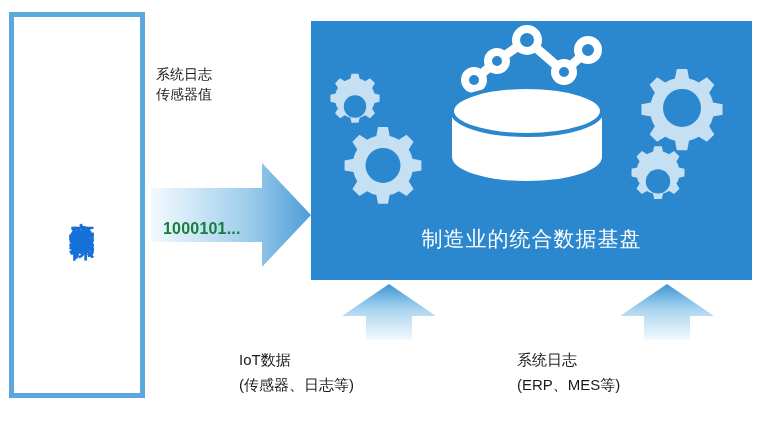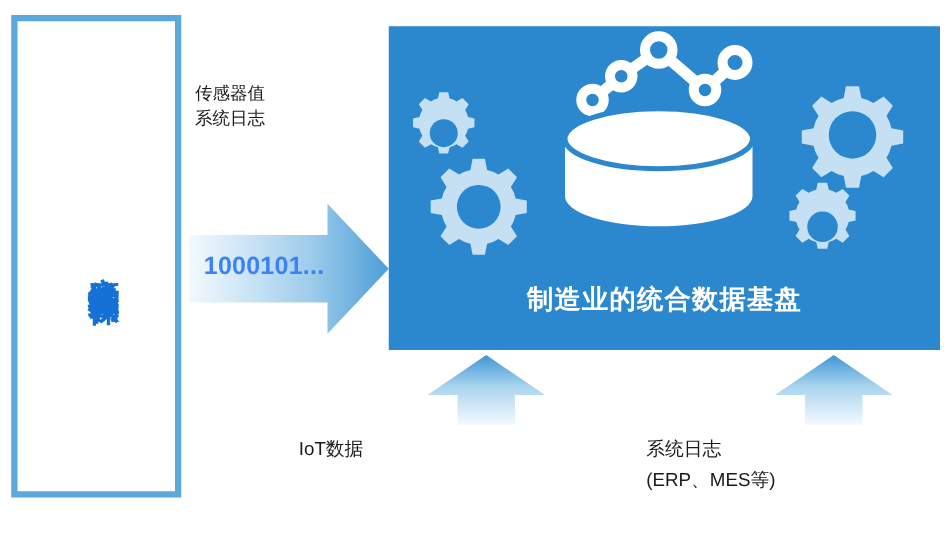--- a/index.html
+++ b/index.html
@@ -71,24 +71,24 @@
     left: 150px;
     top: 162px;
     width: 162px;
     height: 106px;
   }
   .data-arrow svg { display: block; }
 
   .data-arrow-label {
     position: absolute;
     left: 163px;
-    top: 202px;
-    font-size: 20px;
+    top: 220px;
+    font-size: 16px;
     font-weight: bold;
-    color: #3b82f6;
+    color: #15803d;
     letter-spacing: 0.2px;
     white-space: nowrap;
   }
 
   
   .platform-panel {
     position: absolute;
     left: 311px;
     top: 21px;
     width: 441px;
@@ -104,21 +104,21 @@
   }
   .platform-art svg { display: block; }
 
   .platform-title {
     position: absolute;
     left: 0;
     top: 204px;
     width: 441px;
     text-align: center;
     font-size: 21px;
-    font-weight: bold;
+    font-weight: normal;
     color: #ffffff;
     letter-spacing: 1px;
     white-space: nowrap;
   }
 
   
   .up-arrow {
     position: absolute;
     width: 96px;
     height: 58px;
@@ -145,22 +145,22 @@
 </head>
 <body>
 
 <div id="stage">
 
   <div class="source-box">
     <div class="source-box-label">产线设备控制软件</div>
   </div>
 
   <div class="flow-caption">
+    <div>系统日志</div>
     <div>传感器值</div>
-    <div>系统日志</div>
   </div>
 
   <div class="data-arrow">
     <svg width="162" height="106" viewBox="0 0 162 106" xmlns="http://www.w3.org/2000/svg">
       <defs>
         <linearGradient id="arrowRightGrad" x1="0" y1="0" x2="1" y2="0">
           <stop offset="0%" stop-color="#f2f9fd"></stop>
           <stop offset="22%" stop-color="#d6eaf8"></stop>
           <stop offset="60%" stop-color="#9fcdeb"></stop>
           <stop offset="100%" stop-color="#4d9ed8"></stop>
@@ -273,20 +273,21 @@
           <stop offset="45%" stop-color="#a9d4ef"></stop>
           <stop offset="100%" stop-color="#f4fafe"></stop>
         </linearGradient>
       </defs>
       <polygon points="48,1 95,33 71,33 71,57 25,57 25,33 1,33" fill="url(#arrowUpGradB)"></polygon>
     </svg>
   </div>
 
   <div class="bottom-caption left">
     <span>IoT数据</span>
+    <span class="line2">(传感器、日志等)</span>
   </div>
 
   <div class="bottom-caption right">
     <span>系统日志</span>
     <span class="line2">(ERP、MES等)</span>
   </div>
 
 </div>
 
 </body></html>

